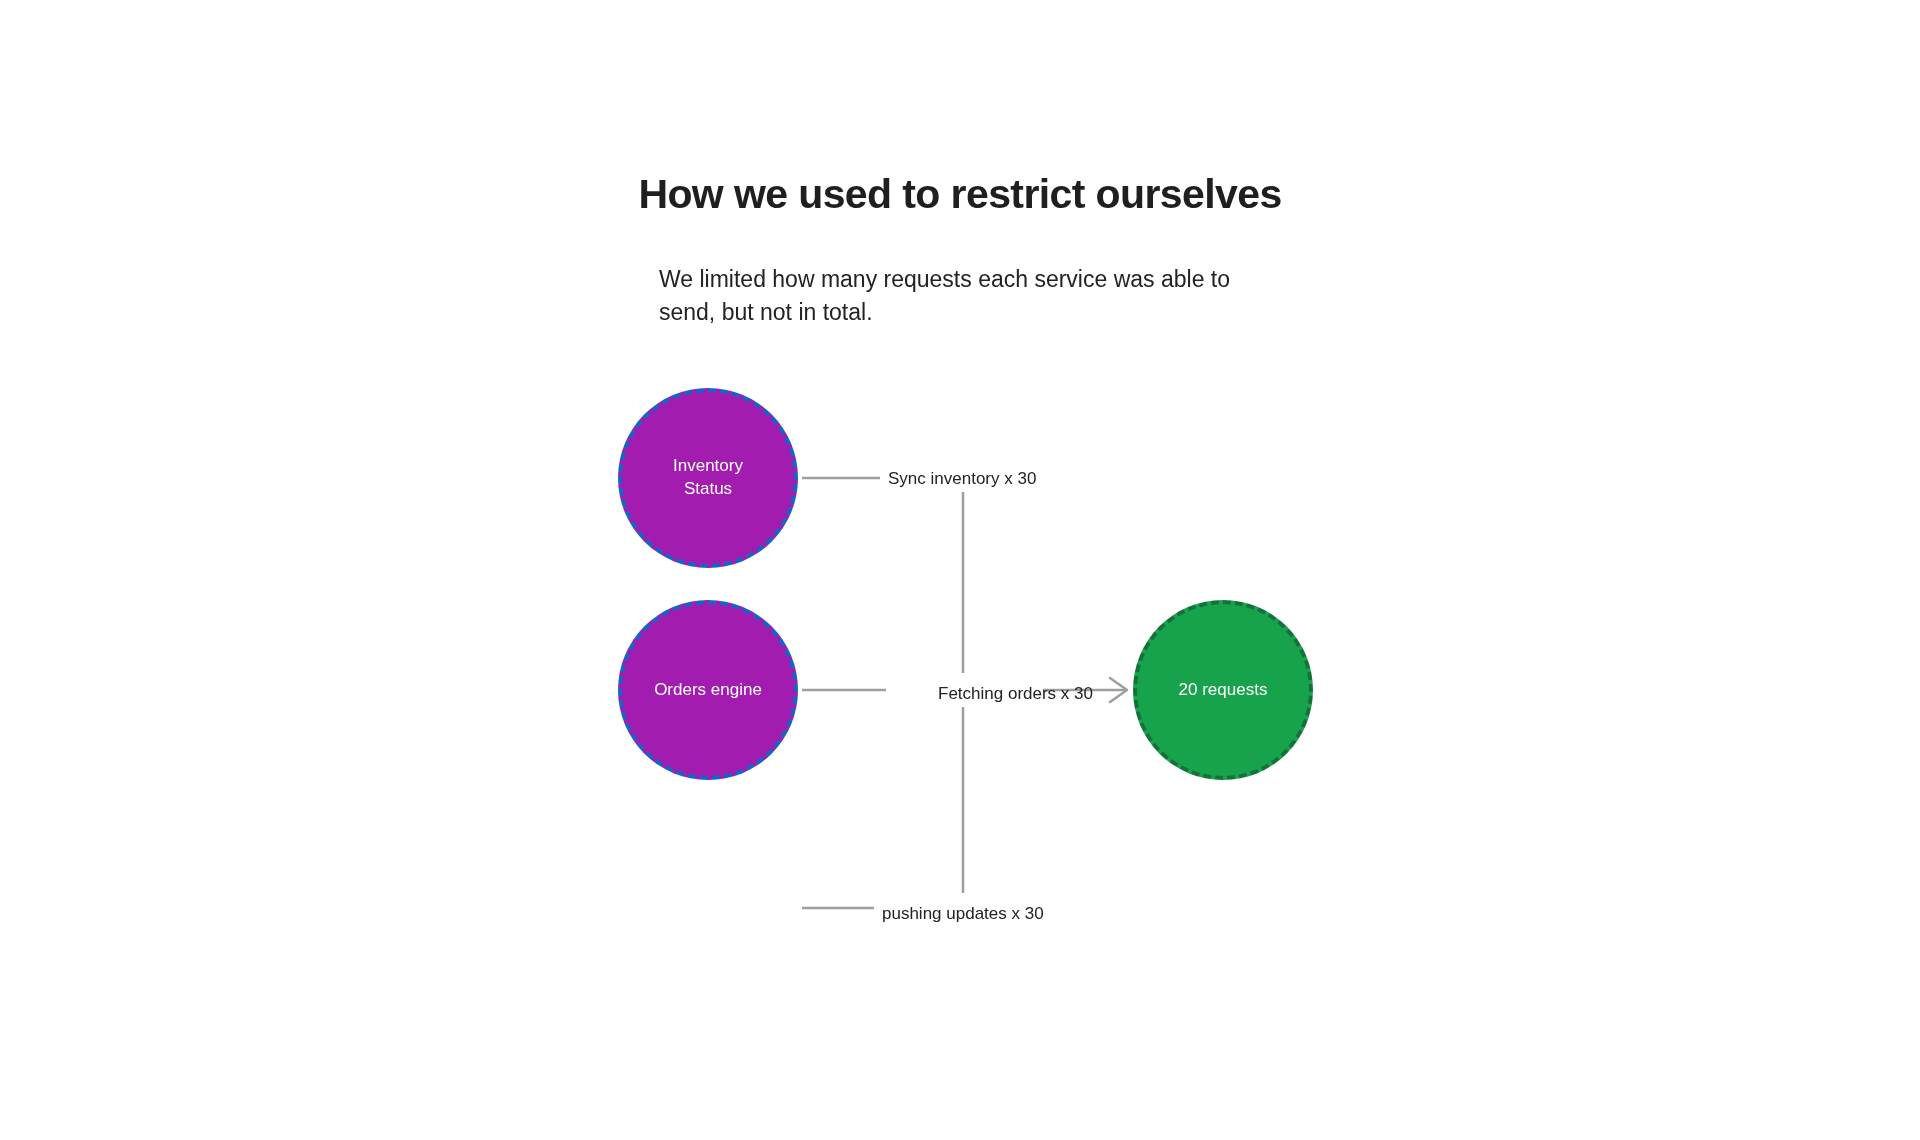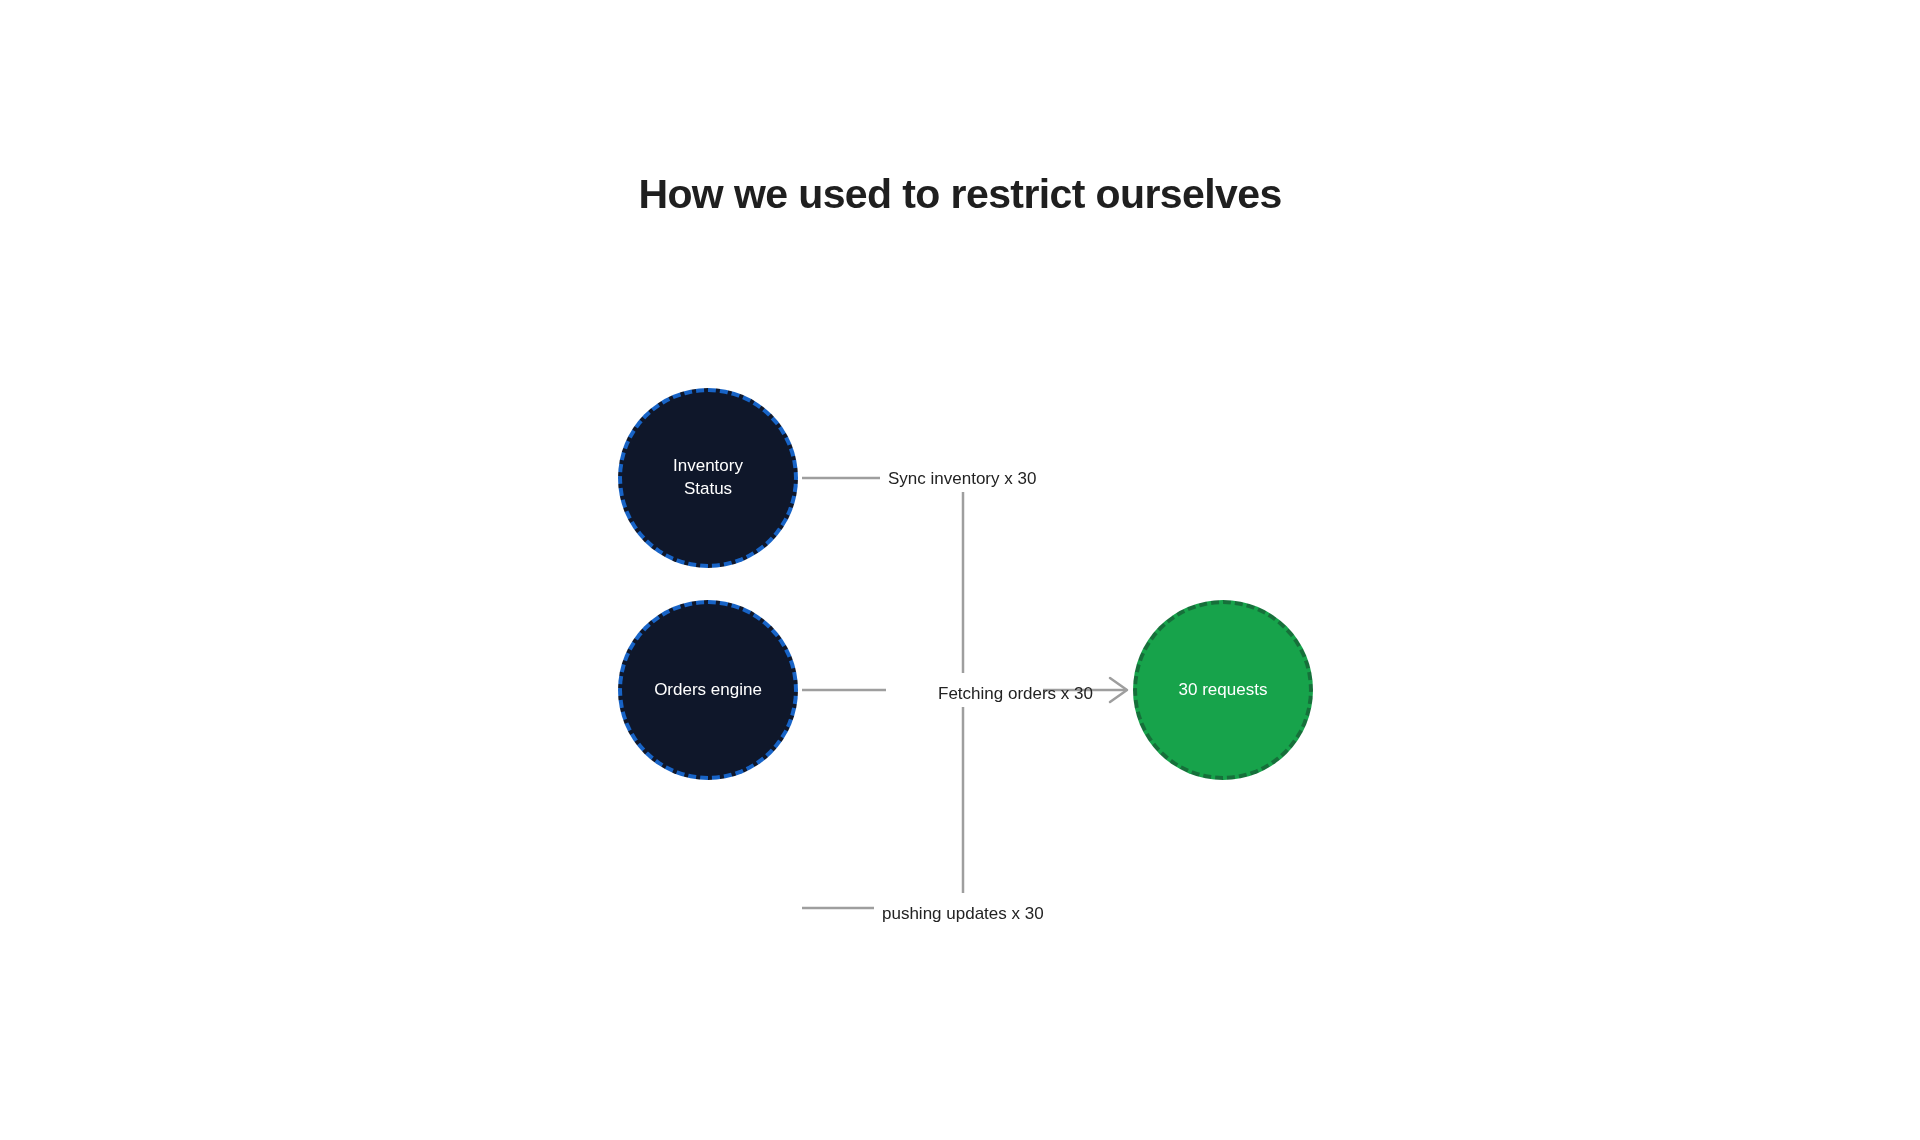--- a/index.html
+++ b/index.html
@@ -75,21 +75,21 @@
     align-items: center;
     justify-content: center;
     text-align: center;
     color: #ffffff;
     font-size: 17px;
     line-height: 1.33;
     font-weight: 400;
     padding: 0 18px;
   }
   .node-blue {
-    background: #0f172a;
+    background: #a21caf;
     border: 4px dashed #1763c6;
   }
   .node-green {
     background: #17a34b;
     border: 4px dashed #16703a;
   }
 
   .node-inventory { left: 618px; top: 388px; width: 180px; height: 180px; }
   .node-orders    { left: 618px; top: 600px; width: 180px; height: 180px; align-items: center; }
   .node-status    { left: 618px; top: 818px; width: 180px; height: 180px; }
@@ -110,20 +110,21 @@
   .edge-label-orders    { left: 894px; top: 685px; margin-left: 44px; }
   .edge-label-status    { left: 882px; top: 905px; }
 </style>
 </head>
 <body>
 
 <div id="page">
 
   <h1 class="page-title">How we used to restrict ourselves</h1>
 
+  <p class="page-subtitle">We limited how many requests each service was able to send, but not in total.</p>
 
   <div class="diagram">
 
     <svg class="diagram-svg" viewBox="0 0 1920 1140">
 
       <line x1="802" y1="478" x2="880" y2="478" stroke="#9e9e9e" stroke-width="2.5"></line>
 
       <line x1="802" y1="690" x2="886" y2="690" stroke="#9e9e9e" stroke-width="2.5"></line>
       <line x1="1043" y1="690" x2="1126" y2="690" stroke="#9e9e9e" stroke-width="2.5"></line>
 
@@ -138,21 +139,21 @@
     <div class="node node-blue node-inventory">
       <span class="node-label"><span>Inventory</span><br><span>Status</span></span>
     </div>
 
     <div class="node node-blue node-orders">
       <span class="node-label">Orders engine</span>
     </div>
 
 
     <div class="node node-green node-target">
-      <span class="node-label">30 requests</span>
+      <span class="node-label">20 requests</span>
     </div>
 
     <span class="edge-label edge-label-inventory">Sync inventory x 30</span>
 
     <span class="edge-label edge-label-orders">Fetching orders x 30</span>
 
     <span class="edge-label edge-label-status">pushing updates x 30</span>
 
   </div>
 </div>

